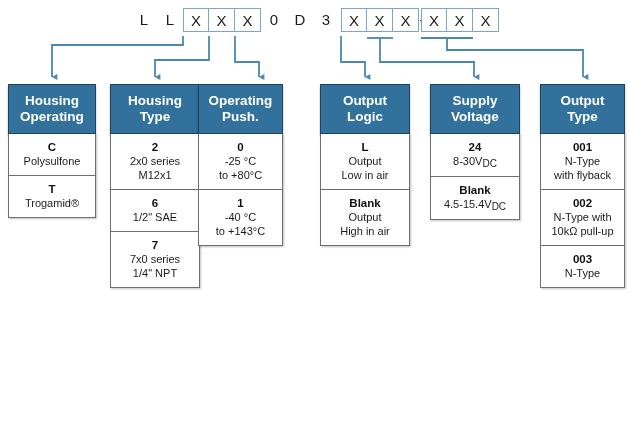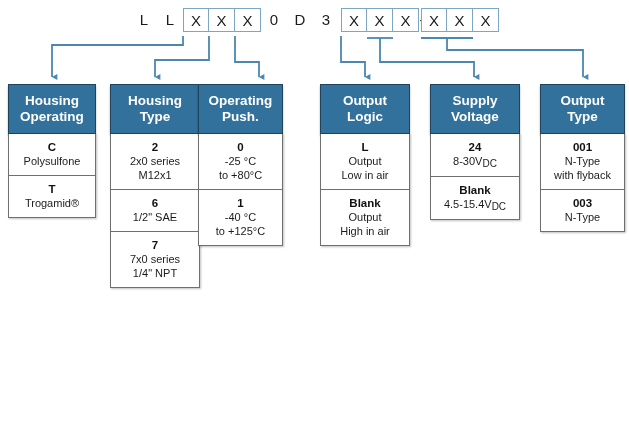--- a/index.html
+++ b/index.html
@@ -211,21 +211,21 @@
       </div>
       <div class="col-body">
         <div class="opt-cell">
           <div class="opt-code">0</div>
           <div class="opt-desc">-25 °C</div>
           <div class="opt-desc">to +80°C</div>
         </div>
         <div class="opt-cell">
           <div class="opt-code">1</div>
           <div class="opt-desc">-40 °C</div>
-          <div class="opt-desc">to +125°C</div>
+          <div class="opt-desc">to +143°C</div>
         </div>
       </div>
     </div>
     <div class="column" style="left: 320px; top: 84px; width: 90px;">
       <div class="col-header">
         <div>
           <span>Output</span>
           <span>Logic</span>
         </div>
       </div>
@@ -267,18 +267,23 @@
           <span>Type</span>
         </div>
       </div>
       <div class="col-body">
         <div class="opt-cell">
           <div class="opt-code">001</div>
           <div class="opt-desc">N-Type</div>
           <div class="opt-desc">with flyback</div>
         </div>
         <div class="opt-cell">
+          <div class="opt-code">002</div>
+          <div class="opt-desc">N-Type with</div>
+          <div class="opt-desc">10kΩ pull-up</div>
+        </div>
+        <div class="opt-cell">
           <div class="opt-code">003</div>
           <div class="opt-desc">N-Type</div>
         </div>
       </div>
     </div>
   </div>
 
 </body></html>

